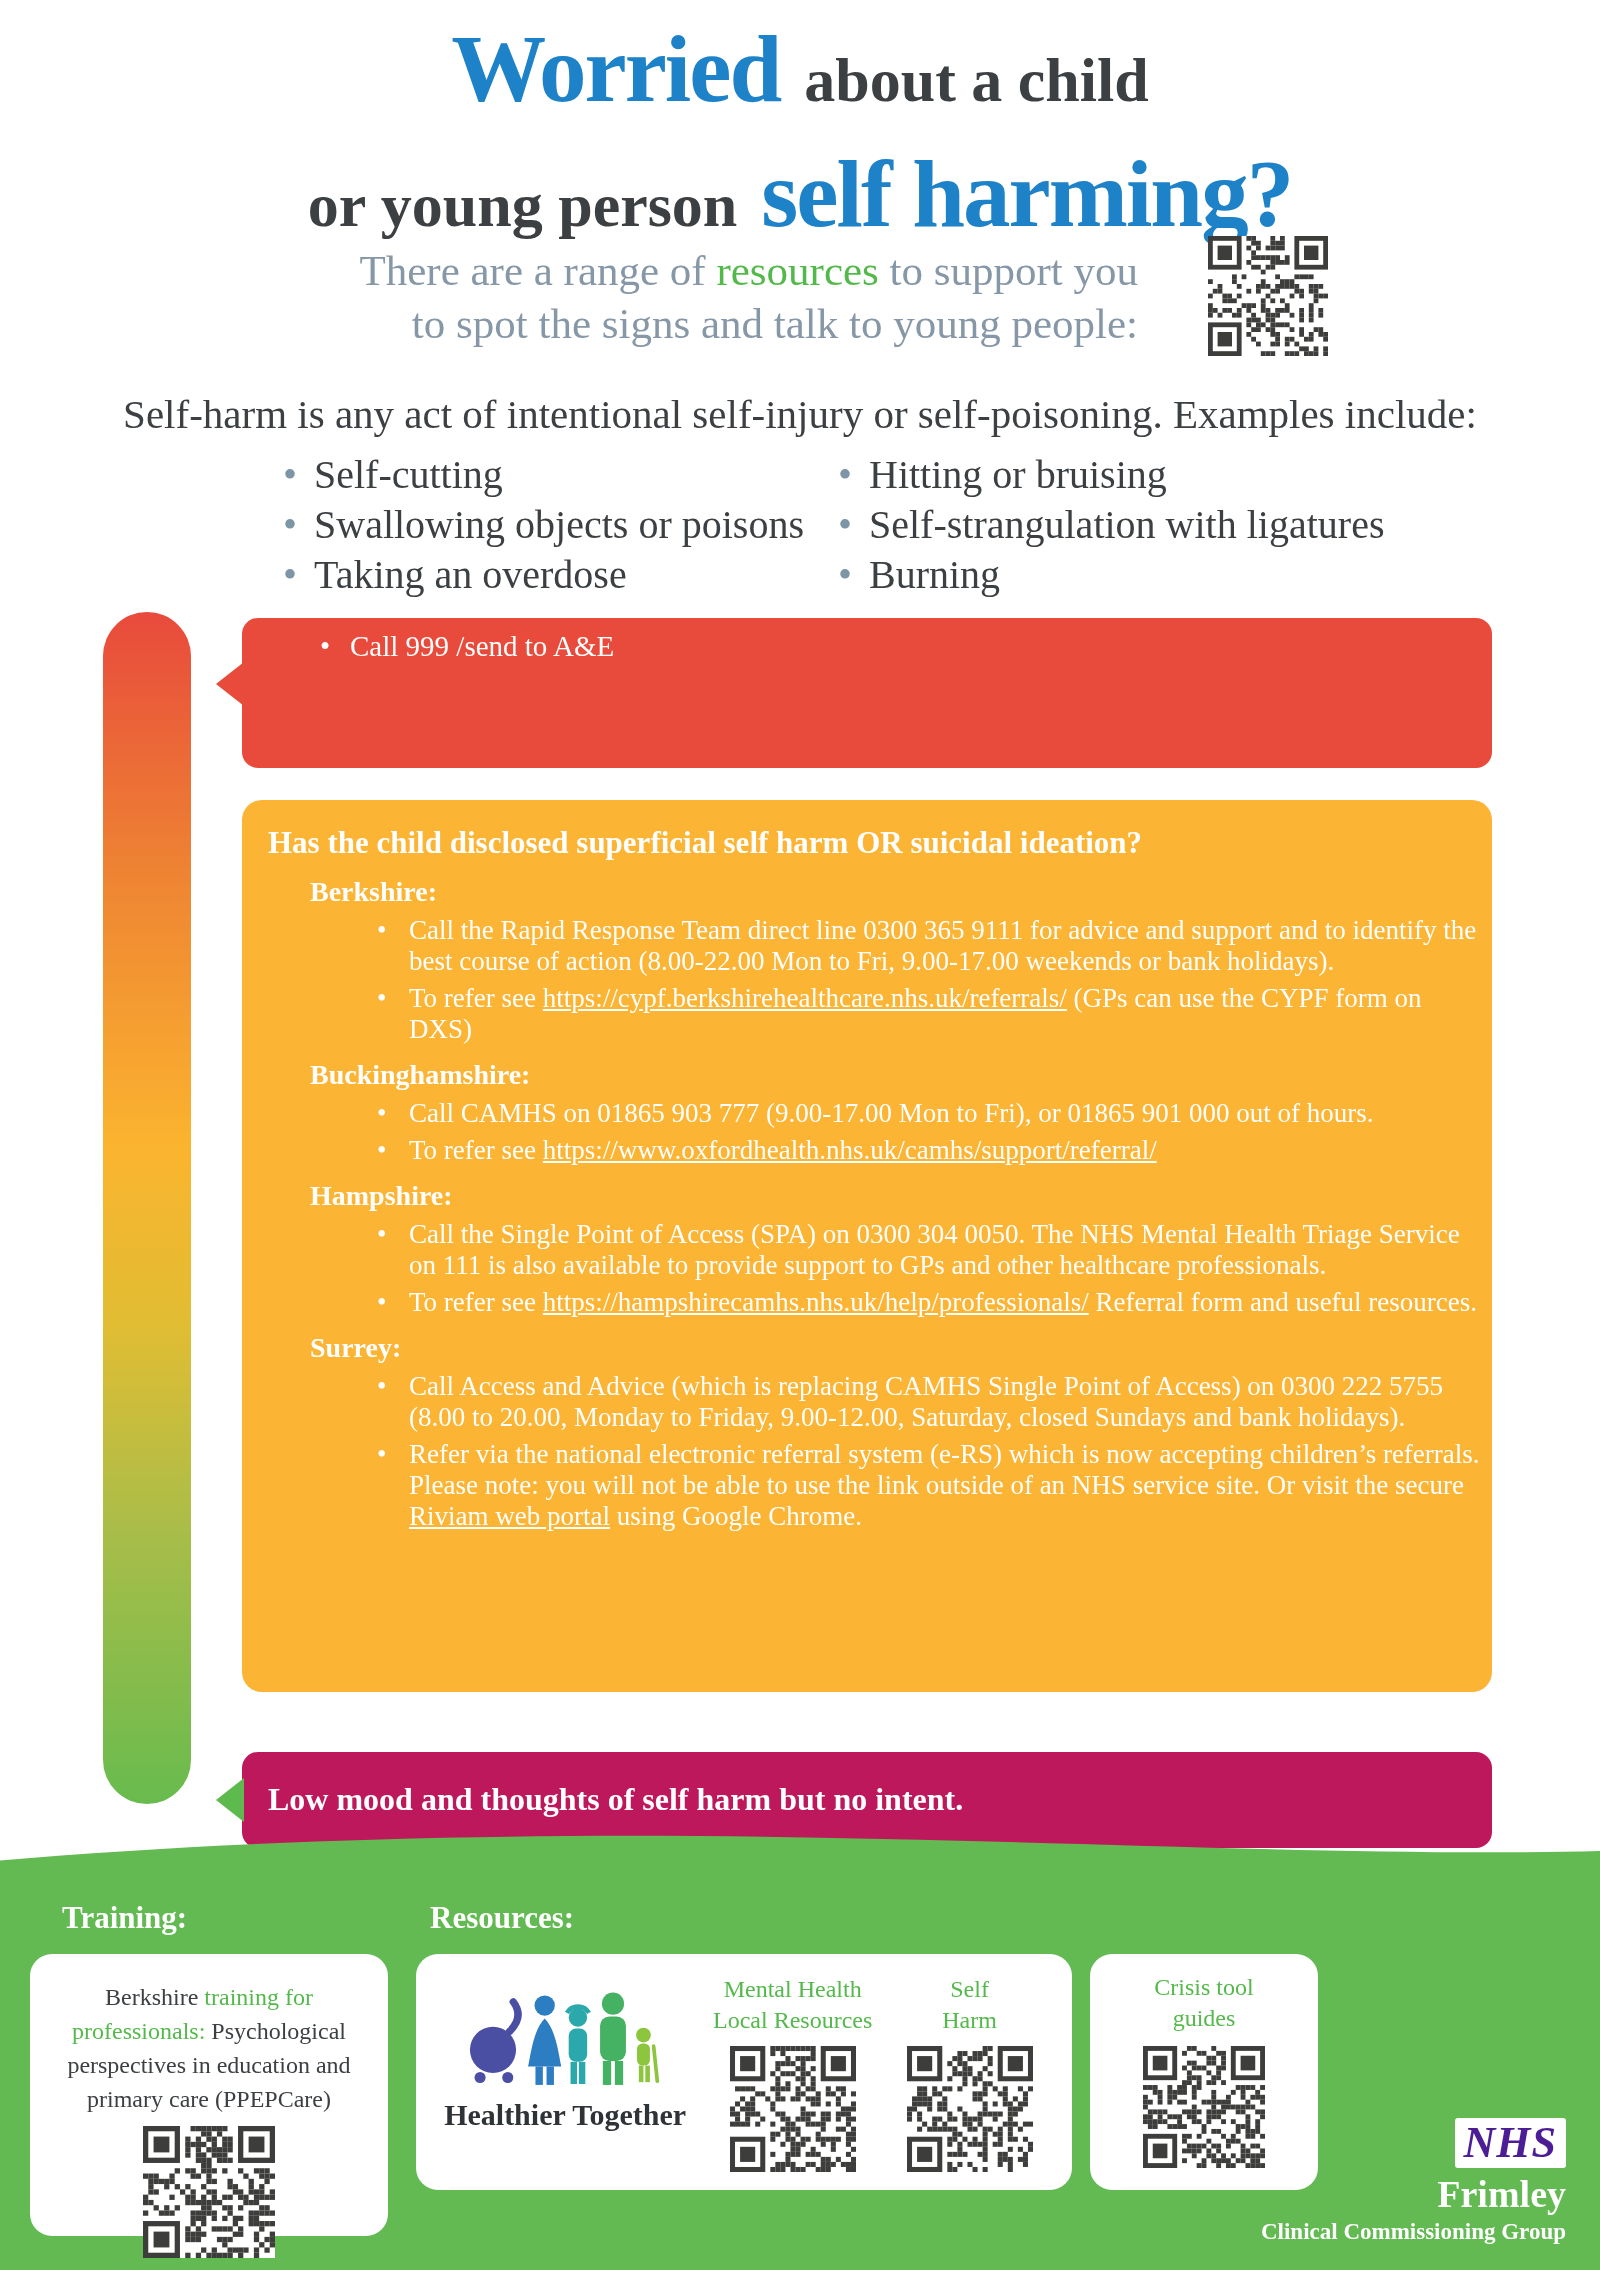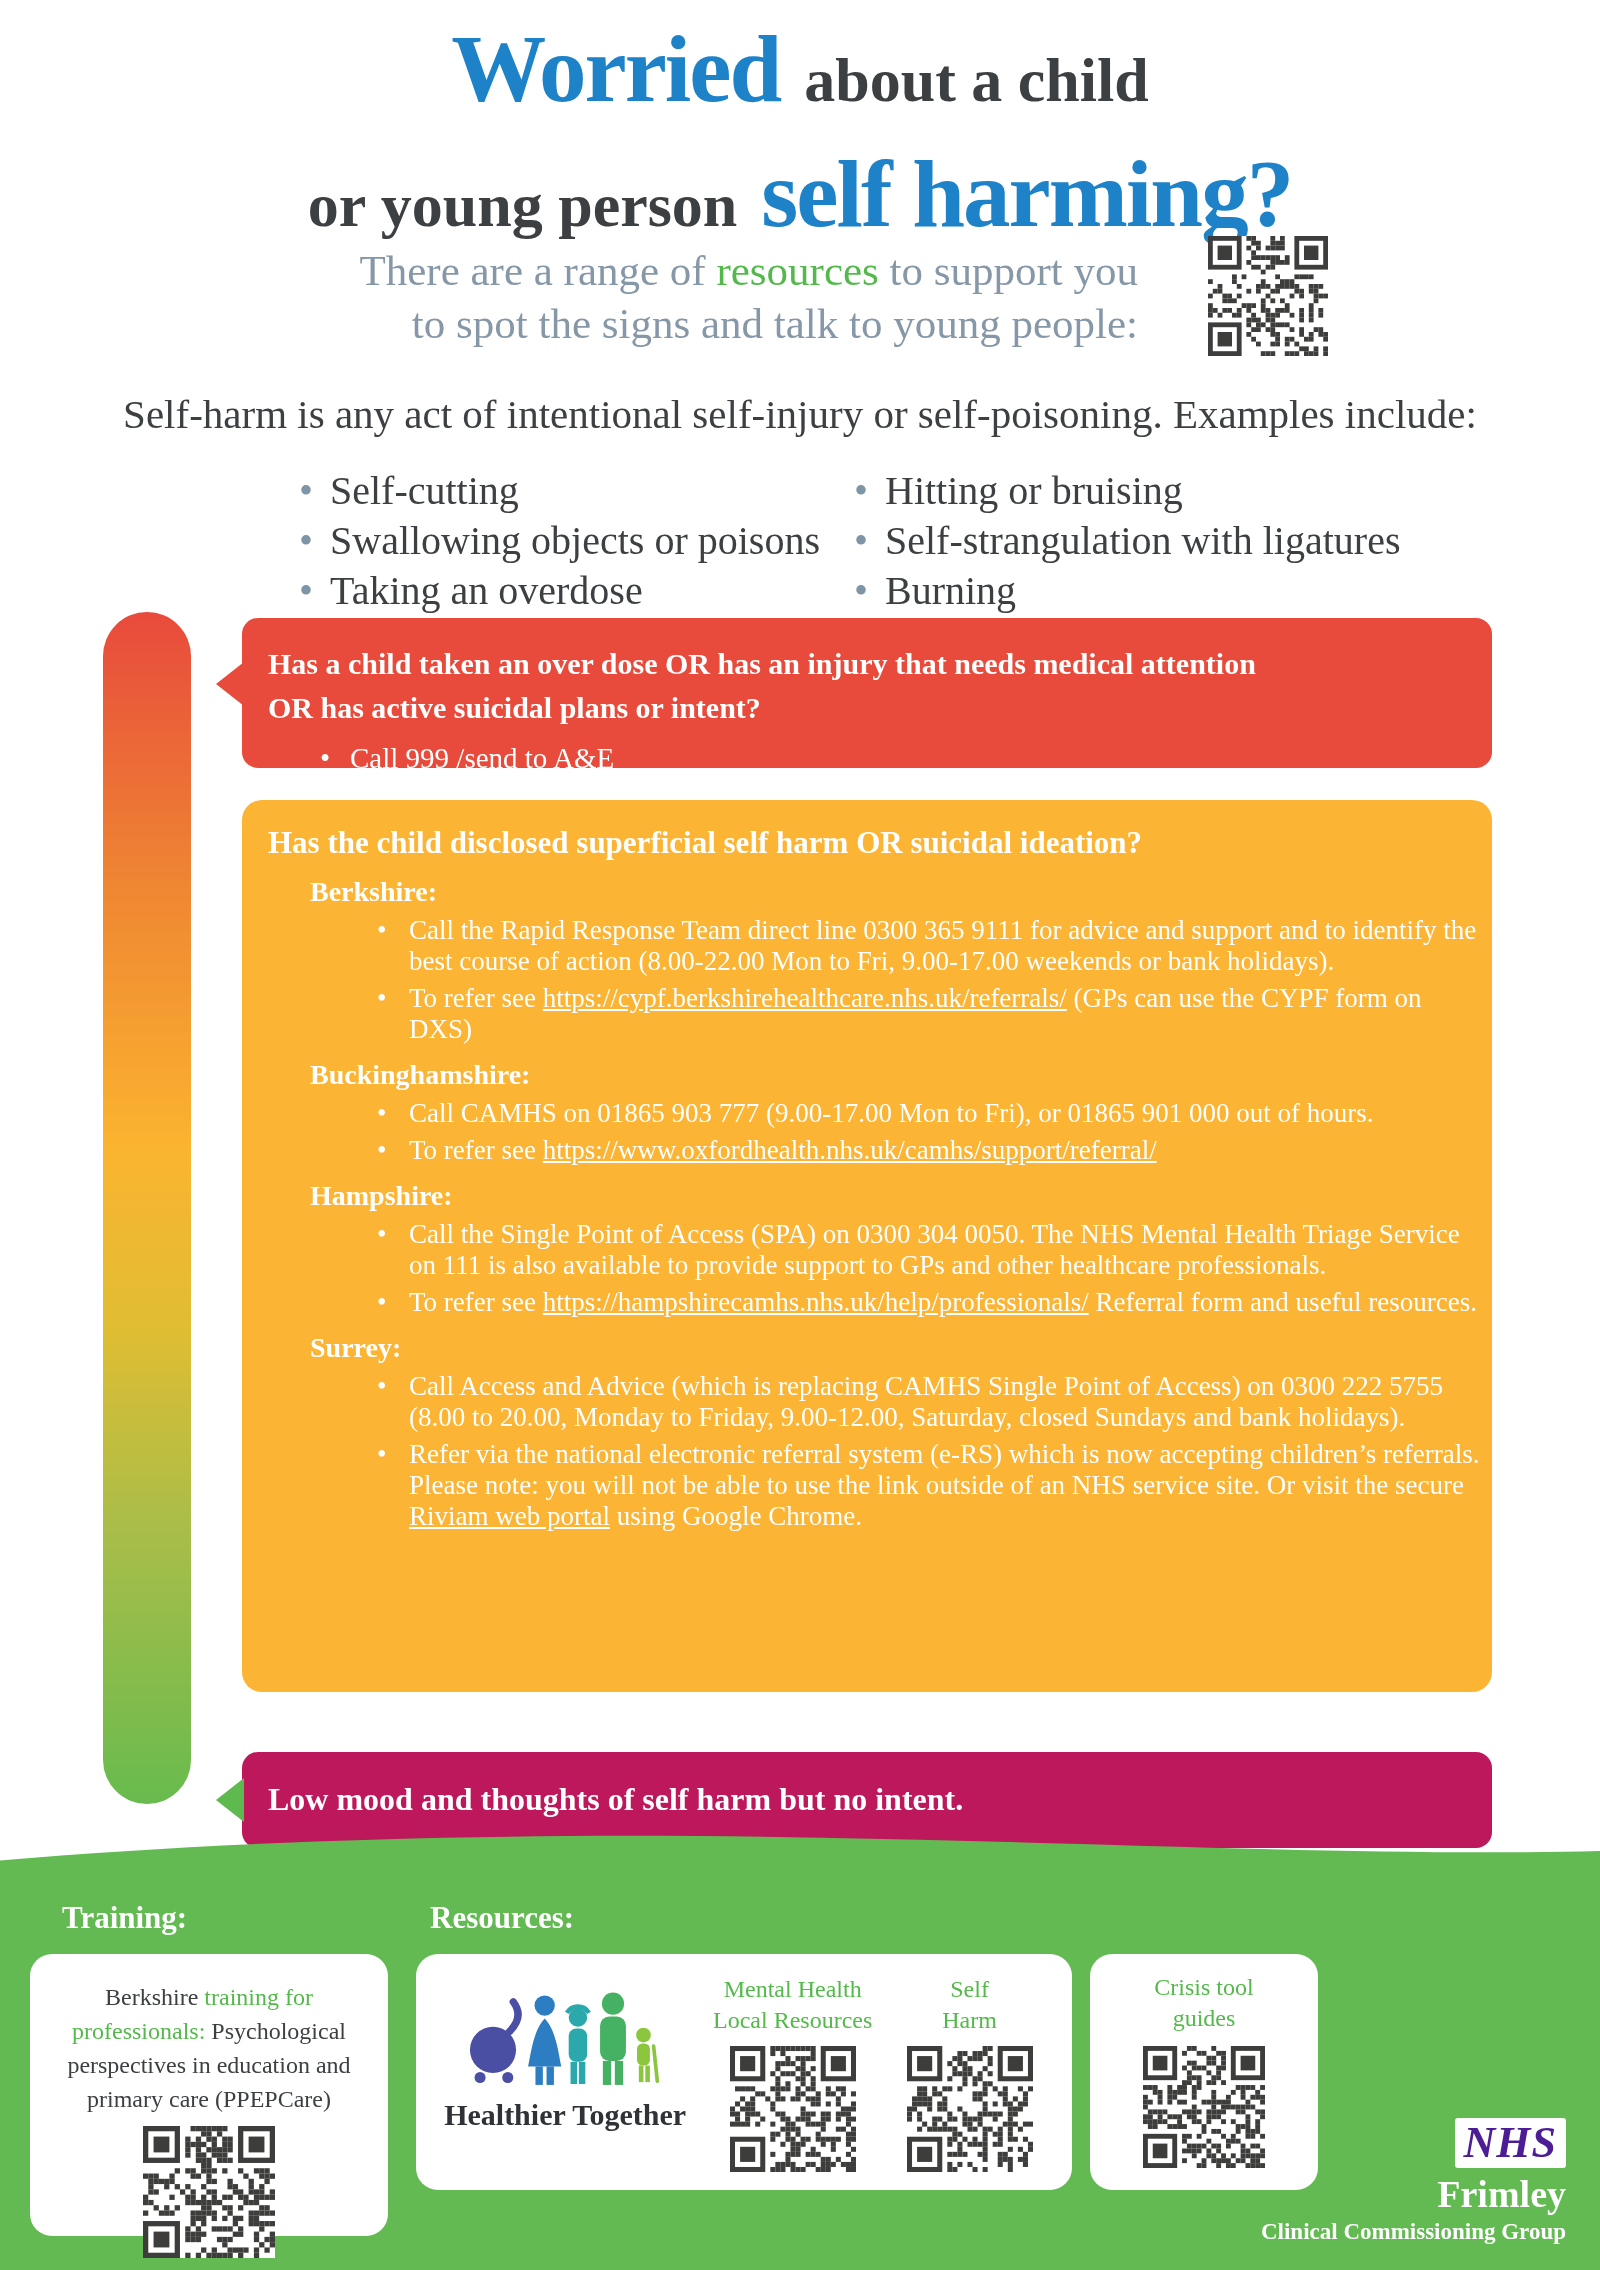--- a/index.html
+++ b/index.html
@@ -18,21 +18,21 @@
   .subtitle .green{color:#53b94a;}
 
   .qr{background:#fff;}
   .qr svg{display:block;}
   .qr-top{position:absolute;left:1208px;top:236px;width:120px;height:120px;}
 
   .intro{position:absolute;top:390px;left:0;width:100%;text-align:center;
          font-size:41px;color:#3d4043;}
 
   .examples{position:absolute;top:450px;left:0;width:100%;}
-  .ex-col{position:absolute;top:0;list-style:none;margin:16px;padding:0;}
+  .ex-col{position:absolute;top:0;list-style:none;margin:0;padding:0;}
   .ex-left{left:283px;}
   .ex-right{left:838px;}
   .ex-col li{position:relative;font-size:40px;line-height:50px;padding-left:31px;color:#3d4043;}
   .ex-col li::before{content:"\2022";position:absolute;left:0;color:#7e95a6;}
 
   
   .grad-bar{position:absolute;left:103px;top:612px;width:88px;height:1192px;border-radius:46px;
     background:linear-gradient(180deg,#e84a3c 0%,#ee8433 22%,#fbb42f 45%,#e0bd33 60%,#a9bd49 77%,#68bb4e 100%);}
 
   
@@ -306,24 +306,20 @@
     <ul class="ex-col ex-right">
       <li>Hitting or bruising</li>
       <li>Self-strangulation with ligatures</li>
       <li>Burning</li>
     </ul>
   </div>
 
   <div class="grad-bar"></div>
 
   <div class="banner red-banner tail">
-    <div class="rb-q">
-      <div>Has a child taken an over dose OR has an injury that needs medical attention</div>
-      <div>OR has active suicidal plans or intent?</div>
-    </div>
     <div class="rb-action">Call 999 /send to A&amp;E</div>
   </div>
 
   <div class="banner amber-panel tail">
     <div class="am-q">Has the child disclosed superficial self harm OR suicidal ideation?</div>
 
     <div class="region-name">Berkshire:</div>
     <ul class="am-ul">
       <li><span>Call the Rapid Response Team direct line 0300 365 9111 for advice and support and to identify the best course of action (8.00-22.00 Mon to Fri, 9.00-17.00 weekends or bank holidays).</span></li>
       <li><span>To refer see </span><span class="am-link">https://cypf.berkshirehealthcare.nhs.uk/referrals/</span><span> (GPs can use the CYPF form on DXS)</span></li>

